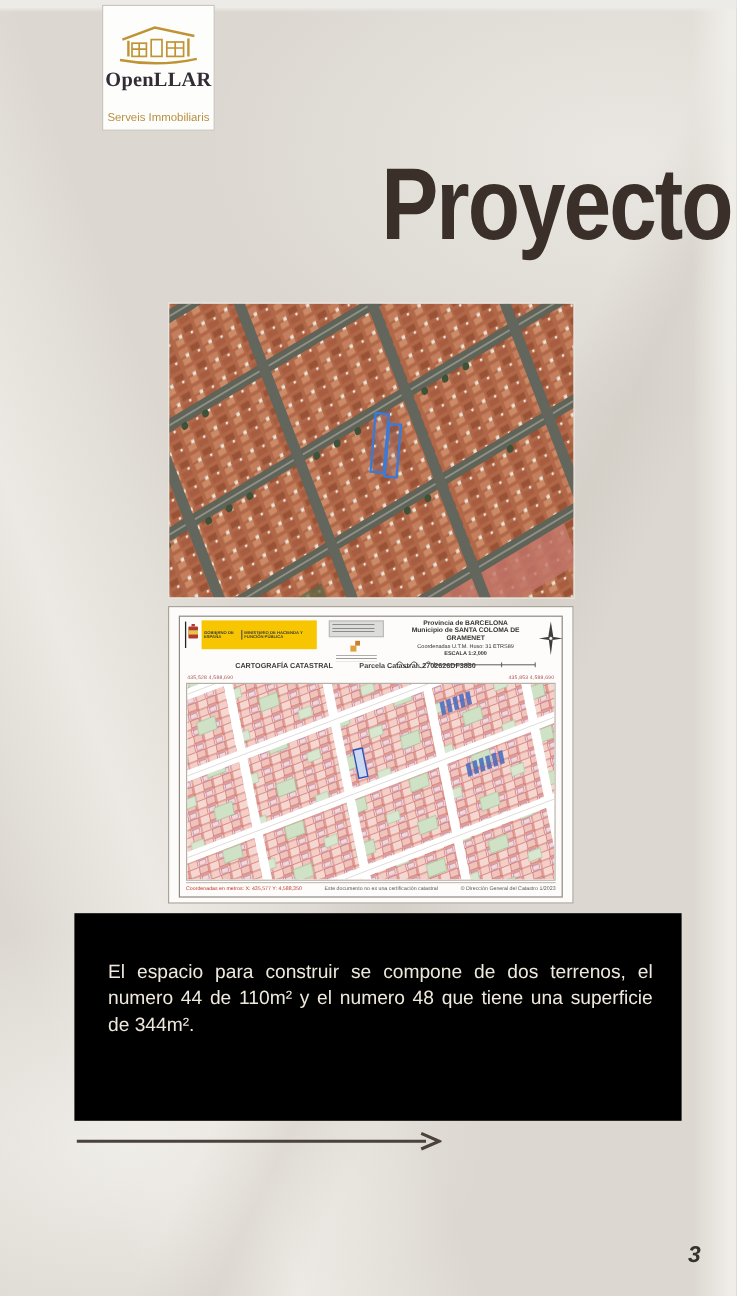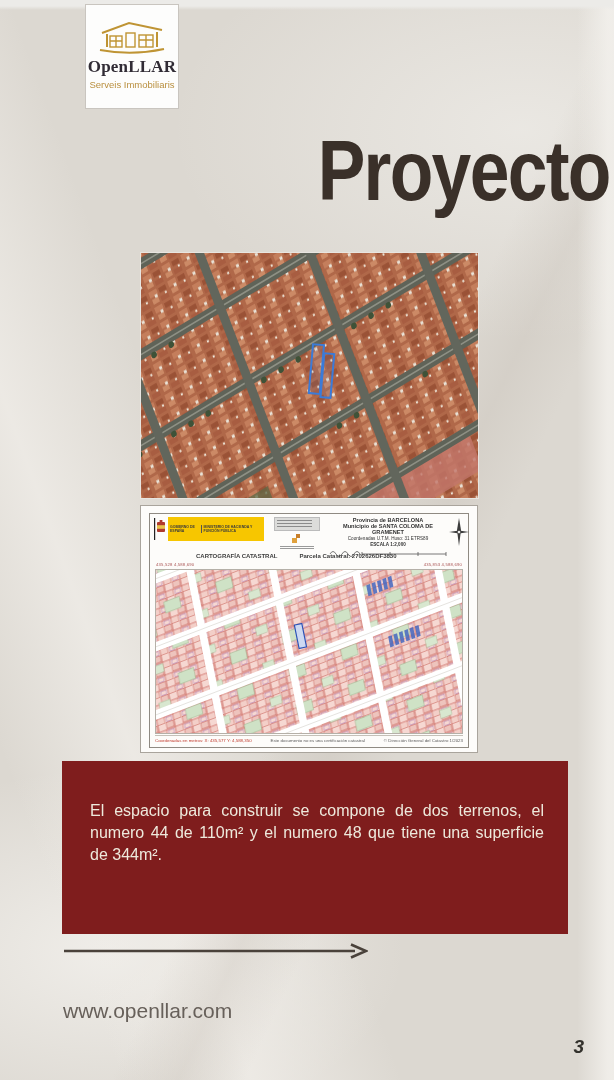--- a/index.html
+++ b/index.html
@@ -16,21 +16,21 @@
       linear-gradient(250deg,rgba(255,255,255,0) 60%,rgba(238,235,230,.9) 75%,rgba(255,255,255,0) 88%),
       radial-gradient(420px 260px at 18% 88%,rgba(242,240,236,.9),rgba(242,240,236,0) 70%),
       radial-gradient(500px 300px at 85% 12%,rgba(240,238,234,.7),rgba(240,238,234,0) 70%);
   }
 
   
   .logo-card{position:absolute;left:85px;top:4px;width:92px;height:103px;background:#fdfdfc;
     border:1px solid #c9c5bf;display:flex;flex-direction:column;align-items:center;justify-content:flex-start;}
   .logo-house{margin-top:14px;}
   .logo-name{font-family:"Liberation Serif",serif;font-size:17px;font-weight:700;color:#312c35;letter-spacing:.2px;margin-top:2px;}
-  .logo-tagline{font-size:9.5px;color:#b98f3e;margin-top:2px;white-space:nowrap;}
+  .logo-tagline{font-size:9.5px;color:#b98f3e;margin-top:16px;white-space:nowrap;}
 
   
   .title{position:absolute;top:124px;right:4px;margin:0;font-size:85px;font-weight:700;color:#3a3029;
     letter-spacing:-2px;line-height:1.1;transform:scaleX(.84);transform-origin:right center;white-space:nowrap;}
 
   
   .aerial{position:absolute;left:141px;top:253px;width:337px;height:245px;margin:0;
     outline:1px solid #e8e5e0;overflow:hidden;}
 
   
@@ -66,21 +66,21 @@
   .cl-tr{right:6px;top:48px;}
   .cl-bl{left:6px;bottom:14px;}
   .cl-br{right:6px;bottom:14px;}
   .cad-map{position:absolute;left:5px;right:5px;top:55px;height:163px;border:.5px solid #b5b0a8;overflow:hidden;}
   .cad-footer{position:absolute;left:5px;right:5px;bottom:2px;height:9px;display:flex;align-items:center;justify-content:space-between;border-top:.5px solid #c5c0b8;}
   .cad-footer .f-left{font-size:4.4px;color:#c0392b;}
   .cad-footer .f-center{font-size:4.4px;color:#5a5a5a;}
   .cad-footer .f-right{font-size:4.4px;color:#5a5a5a;}
 
   
-  .info-box{position:absolute;left:62px;top:761px;width:506px;height:173px;background:#7f1d1d;
+  .info-box{position:absolute;left:62px;top:761px;width:506px;height:173px;background:#000000;
     box-sizing:border-box;padding:39px 24px 0 28px;display:flex;gap:44px;}
   .info-box p{margin:0;flex:1;color:#eee9dc;font-size:16px;line-height:1.38;text-align:justify;}
 
   
   .arrow{position:absolute;left:63px;top:942px;}
 
   
   .contact{position:absolute;left:63px;top:998px;color:#67605a;font-size:21px;line-height:1.26;}
 
   
@@ -307,17 +307,16 @@
   </section>
 
   <div class="arrow">
     <svg width="305" height="18" viewBox="0 0 305 18">
       <path d="M1 9 H292" stroke="#4a423b" stroke-width="2.6" fill="none"></path>
       <path d="M288 2.5 L303 9 L288 15.5" stroke="#4a423b" stroke-width="2.6" fill="none" stroke-linejoin="miter"></path>
     </svg>
   </div>
 
   <div class="contact">
-    <div>www.openllar.com</div>
   </div>
 
   <div class="page-number">3</div>
 </div>
 
 </body></html>

